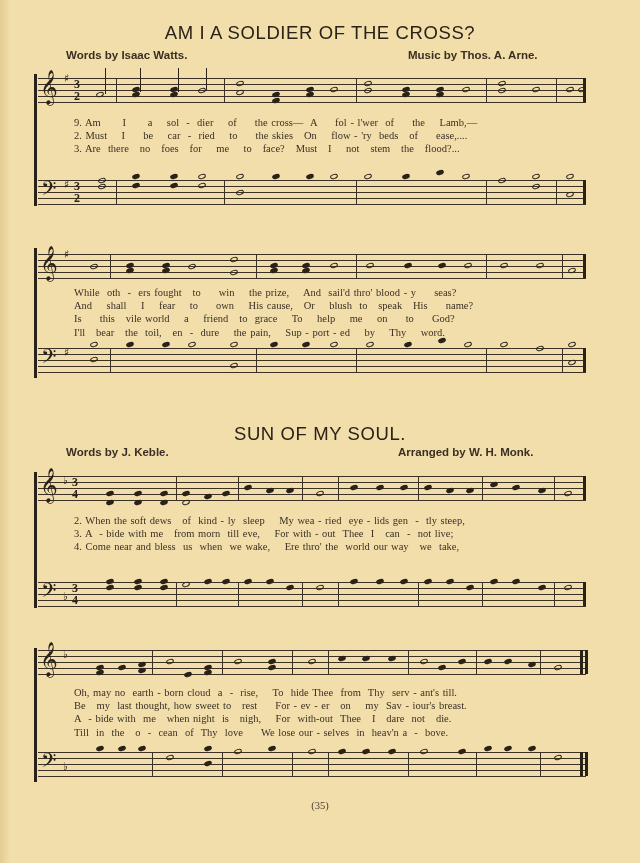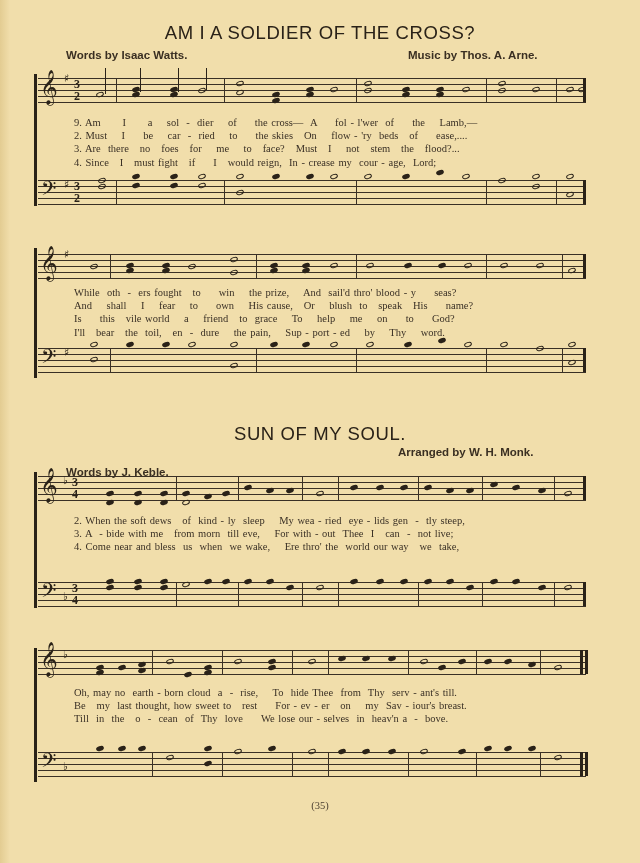--- a/index.html
+++ b/index.html
@@ -158,21 +158,20 @@
       <div class="note half" style="left:494px; top:4px"></div>
     <div class="barline" style="left:518px; top:0; height:24px"></div>
     <div class="note half" style="left:528px; top:-6px"></div>
       <div class="note half" style="left:528px; top:12px"></div>
     <div class="final-bar" style="left:545px; top:0; height:24px"></div>
   </div>
   <div class="lyrics" style="top:42px">
     <span class="lyric-line">9. Am      I      a    sol  -  dier    of     the cross—  A     fol - l'wer  of     the    Lamb,—</span>
     <span class="lyric-line">2. Must    I     be    car  -  ried    to     the skies   On    flow - 'ry  beds   of     ease,....</span>
     <span class="lyric-line">3. Are  there   no   foes   for    me    to   face?   Must   I    not   stem   the   flood?...</span>
-    <span class="lyric-line">4. Since   I   must fight   if     I   would reign,  In - crease my  cour - age,  Lord;</span>
   </div>
 </div>
 
 <div class="system" style="top:248px; height:140px">
   <div class="brace-bar" style="top:0; height:130px"></div>
   <div class="staff" style="top:6px">
     <div class="line"></div>
       <div class="line"></div>
       <div class="line"></div>
       <div class="line"></div>
@@ -241,21 +240,21 @@
   </div>
   <div class="lyrics" style="top:38px">
     <span class="lyric-line">While  oth  -  ers fought   to     win    the prize,    And  sail'd thro' blood - y     seas?</span>
     <span class="lyric-line">And    shall    I    fear    to     own    His cause,   Or    blush  to   speak   His     name?</span>
     <span class="lyric-line">Is     this   vile world    a    friend   to  grace    To    help    me    on     to     God?</span>
     <span class="lyric-line">I'll   bear   the  toil,   en  -  dure    the pain,    Sup - port - ed    by    Thy    word.</span>
   </div>
 </div>
 
 <div class="hymn-title" style="top:423px">SUN OF MY SOUL.</div>
-<div class="credit" style="left:66px; top:466px">Words by J. Keble.</div>
+<div class="credit" style="left:66px; top:446px">Words by J. Keble.</div>
 <div class="credit" style="left:398px; top:446px">Arranged by W. H. Monk.</div>
 
 <div class="system" style="top:472px; height:140px">
   <div class="brace-bar" style="top:0; height:136px"></div>
   <div class="staff" style="top:4px">
     <div class="line"></div>
       <div class="line"></div>
       <div class="line"></div>
       <div class="line"></div>
       <div class="line"></div>
@@ -418,17 +417,18 @@
       <div class="note" style="left:466px; top:-6px"></div>
       <div class="note" style="left:490px; top:-6px"></div>
     <div class="barline" style="left:502px; top:0; height:24px"></div>
     <div class="note half" style="left:516px; top:3px"></div>
     <div class="final-bar" style="left:542px; top:0; height:24px"></div>
     <div class="final-bar" style="left:547px; top:0; height:24px"></div>
   </div>
   <div class="lyrics" style="top:38px">
     <span class="lyric-line">Oh, may no  earth - born cloud  a  -  rise,    To  hide Thee  from  Thy  serv - ant's till.</span>
     <span class="lyric-line">Be   my  last thought, how sweet to   rest     For - ev - er   on    my  Sav - iour's breast.</span>
+    <span class="lyric-line">A  - bide with  me   when night  is   nigh,    For  with-out  Thee   I   dare  not   die.</span>
     <span class="lyric-line">Till  in  the   o  -  cean  of  Thy  love     We lose our - selves  in  heav'n a  -  bove.</span>
   </div>
 </div>
 
 <div class="page-number">(35)</div>
 
 </body></html>

